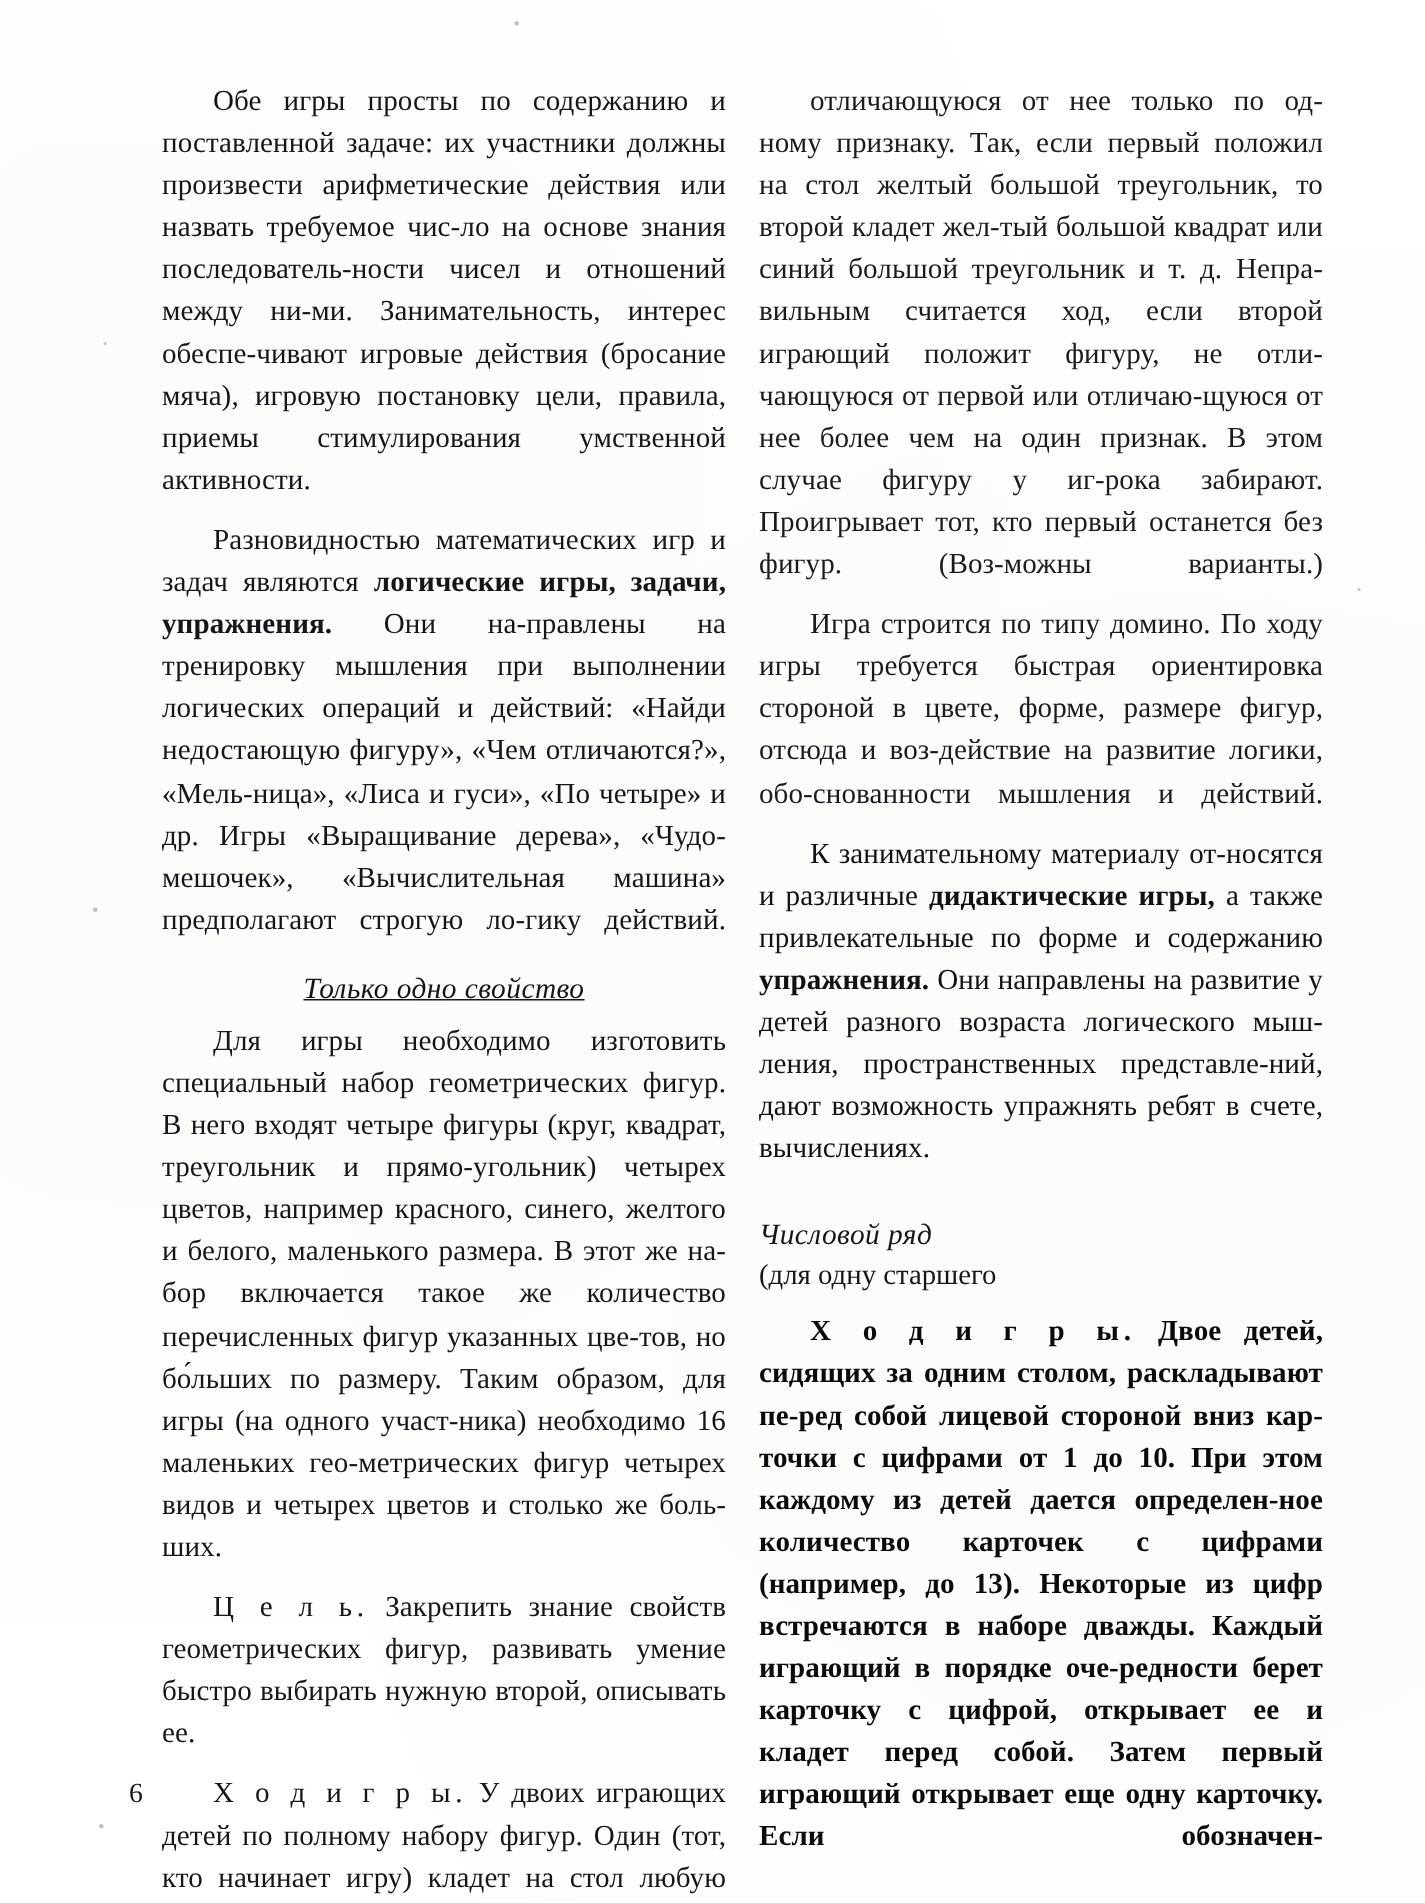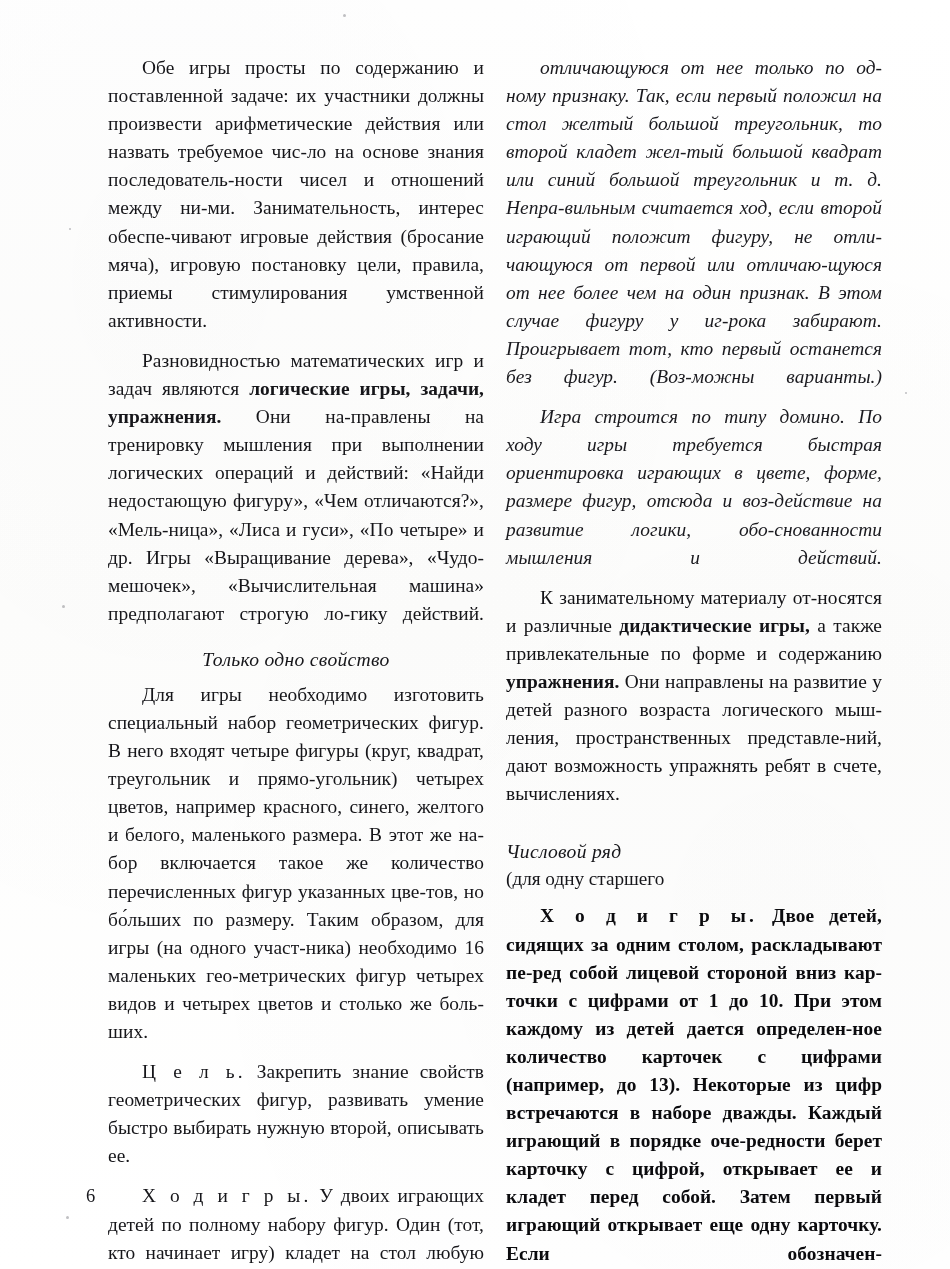--- a/index.html
+++ b/index.html
@@ -69,20 +69,21 @@
   }
 
   .hd-italic {
     margin: 19px 0 8px 0;
     text-align: center;
     font-style: italic;
     font-size: 19.6px;
     line-height: 26px;
     text-indent: 0;
     letter-spacing: .3px;
+    text-decoration: underline;
   }
   .hd-block {
     margin: 30px 0 10px 0;
     text-indent: 0;
   }
   .hd-block .hd-main {
     display: block;
     font-style: italic;
     font-size: 19.6px;
     line-height: 27px;
@@ -93,21 +94,21 @@
     font-size: 19.2px;
     line-height: 27px;
   }
 
   .spaced {
     letter-spacing: 3.1px;
   }
   b, .bold { font-weight: 700; }
 
   
-  .ink-1 { color: #1a1a1f; font-style: italic; }
+  .ink-1 { color: #1a1a1f; }
   .ink-2 { color: #121216; }
   .ink-3 { color: #0b0b0e; font-weight: 600; }
 
   .page-number {
     position: absolute;
     left: 86px;
     top: 1186px;
     font-size: 18.5px;
     line-height: 20px;
     color: #1a1a1f;
@@ -139,21 +140,21 @@
 
       <p class="par last-just"><span class="spaced">Ц е л ь.</span><span> Закрепить знание свойств геометрических фигур, развивать умение быстро выбирать нужную второй, описывать ее.</span></p>
 
       <p class="par last-just"><span class="spaced">Х о д  и г р ы.</span><span> У двоих играющих детей по полному набору фигур. Один (тот, кто начинает игру) кладет на стол любую фигуру. Второй играю-щий должен положить рядом фигуру,</span></p>
     </div>
 
     <div class="col">
 
       <p class="par last-just ink-1">отличающуюся от нее только по од-ному признаку. Так, если первый положил на стол желтый большой треугольник, то второй кладет жел-тый большой квадрат или синий большой треугольник и т. д. Непра-вильным считается ход, если второй играющий положит фигуру, не отли-чающуюся от первой или отличаю-щуюся от нее более чем на один признак. В этом случае фигуру у иг-рока забирают. Проигрывает тот, кто первый останется без фигур. (Воз-можны варианты.)</p>
 
-      <p class="par last-just ink-1">Игра строится по типу домино. По ходу игры требуется быстрая ориентировка играющих в цвете, форме, размере фигур, отсюда и воз-действие на развитие логики, обо-снованности мышления и действий.</p>
+      <p class="par last-just ink-1">Игра строится по типу домино. По ходу игры требуется быстрая ориентировка стороной в цвете, форме, размере фигур, отсюда и воз-действие на развитие логики, обо-снованности мышления и действий.</p>
 
       <p class="par last-just ink-2"><span>К занимательному материалу от-носятся и различные </span><b class="bold">дидактические игры,</b><span> а также привлекательные по форме и содержанию </span><b class="bold">упражнения.</b><span> Они направлены на развитие у детей разного возраста логического мыш-ления, пространственных представле-ний, дают возможность упражнять ребят в счете, вычислениях.</span></p>
 
       <p class="hd-block">
         <span class="hd-main">Числовой ряд</span>
         <span class="hd-sub">(для одну старшего</span>
       </p>
 
 
       <p class="par last-just ink-3"><span class="spaced">Х о д  и г р ы.</span><span> Двое детей, сидящих за одним столом, раскладывают пе-ред собой лицевой стороной вниз кар-точки с цифрами от 1 до 10. При этом каждому из детей дается определен-ное количество карточек с цифрами (например, до 13). Некоторые из цифр встречаются в наборе дважды. Каждый играющий в порядке оче-редности берет карточку с цифрой, открывает ее и кладет перед собой. Затем первый играющий открывает еще одну карточку. Если обозначен-</span></p>

